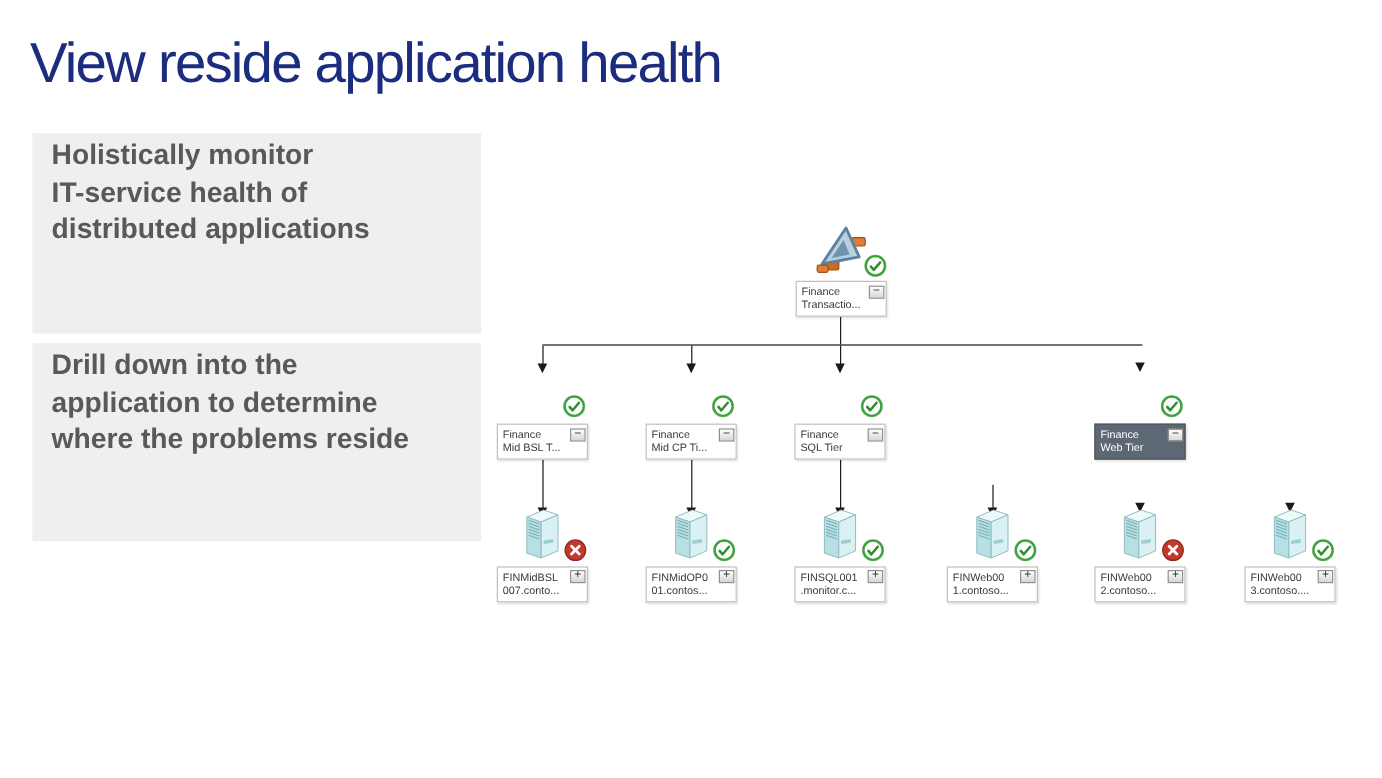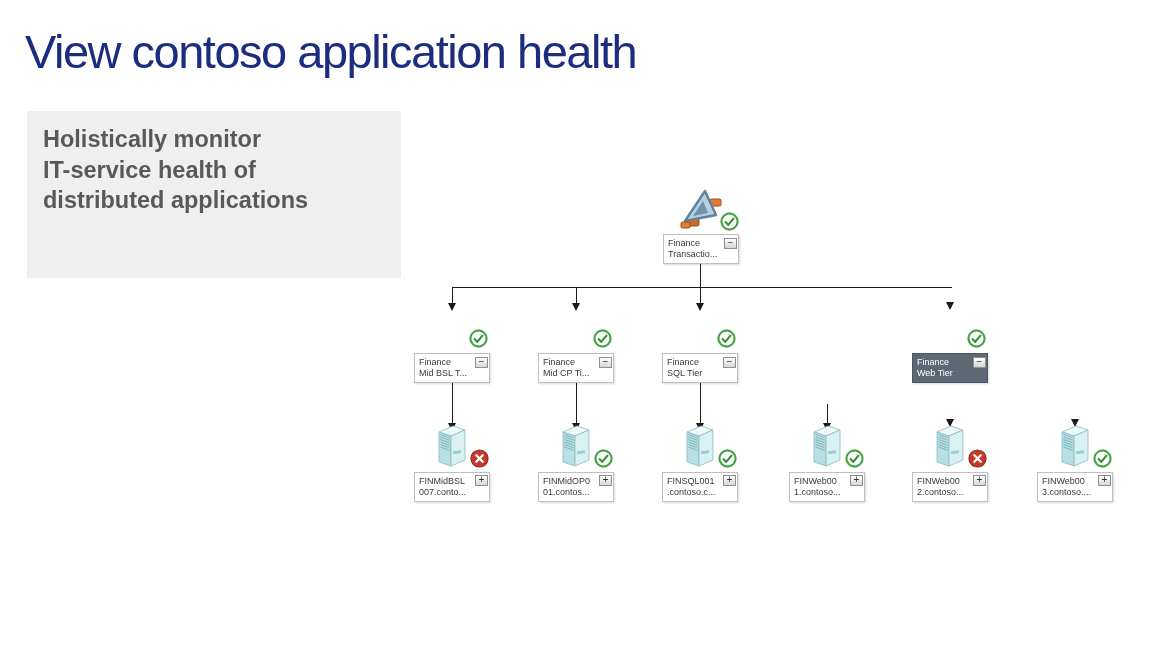--- a/index.html
+++ b/index.html
@@ -5,21 +5,21 @@
   html,body{margin:0;padding:0;background:#fff;}
   .slide{position:relative;width:1152px;height:648px;background:#ffffff;overflow:hidden;
          font-family:"Liberation Sans",sans-serif;}
 
   
   .title{position:absolute;left:25px;top:24px;font-size:47px;color:#1c2d80;
          letter-spacing:-1.5px;font-weight:normal;}
 
   
   .bullet{position:absolute;left:27px;width:374px;background:#efefef;box-sizing:border-box;
-          padding:13px 16px;color:#595959;font-size:23.5px;font-weight:bold;
+          padding:3px 16px;color:#595959;font-size:23.5px;font-weight:bold;
           line-height:30.5px;white-space:pre-line;}
   .bullet-1{top:111px;height:167px;}
   .bullet-2{top:286px;height:165px;}
   .bullet-3{top:459px;height:159px;}
 
   
   .h-line{position:absolute;height:1px;background:#1a1a1a;}
   .v-line{position:absolute;width:1px;background:#1a1a1a;}
   .arrow-down{position:absolute;width:0;height:0;border-left:4px solid transparent;
               border-right:4px solid transparent;border-top:8px solid #1a1a1a;}
@@ -74,25 +74,28 @@
       <rect x="31" y="13" width="11" height="7" rx="1.5" fill="#e07b39" stroke="#a04e12"></rect>
       <polygon points="6,35 26,5 37,29" fill="#b9cfdf" stroke="#5c82a0" stroke-width="2.4" stroke-linejoin="round"></polygon>
       <polygon points="14,30 24,15 29,27" fill="#6f93ad"></polygon>
       <rect x="2" y="36" width="9" height="6" rx="1.5" fill="#e07b39" stroke="#a04e12"></rect>
     </g>
   </defs>
 </svg>
 
 <div class="slide">
 
-  <div class="title">View contoso application health</div>
+  <div class="title">View reside application health</div>
 
   <div class="bullet bullet-1">Holistically monitor
 IT-service health of
 distributed applications</div>
+  <div class="bullet bullet-2">Drill down into the
+application to determine
+where the problems reside</div>
 
   <div class="v-line" style="left:700px;top:264px;height:23px;"></div>
   <div class="h-line" style="left:452px;top:287px;width:500px;"></div>
 
   <div class="v-line" style="left:452px;top:288px;height:16px;"></div>
   <div class="arrow-down" style="left:448px;top:303px;"></div>
   <div class="v-line" style="left:576px;top:288px;height:16px;"></div>
   <div class="arrow-down" style="left:572px;top:303px;"></div>
   <div class="v-line" style="left:700px;top:288px;height:16px;"></div>
   <div class="arrow-down" style="left:696px;top:303px;"></div>
@@ -234,21 +237,21 @@
             <use href="#server-glyph"></use>
           </svg>
       </span>
       <span class="status-icon">
         <svg width="19" height="19" viewBox="0 0 20 20">
             <use href="#ok-icon"></use>
           </svg>
       </span>
     </div>
     <div class="nlabel">FINSQL001
-.contoso.c...</div>
+.monitor.c...</div>
     <span class="expander" style="top:49px;right:9px;">+</span>
   </div>
 
   <div class="dnode row-server" style="left:782px;top:426px;">
     <div class="icon-row">
       <span class="icon-center">
         <svg width="36" height="44" viewBox="0 0 36 44">
             <use href="#server-glyph"></use>
           </svg>
       </span>

